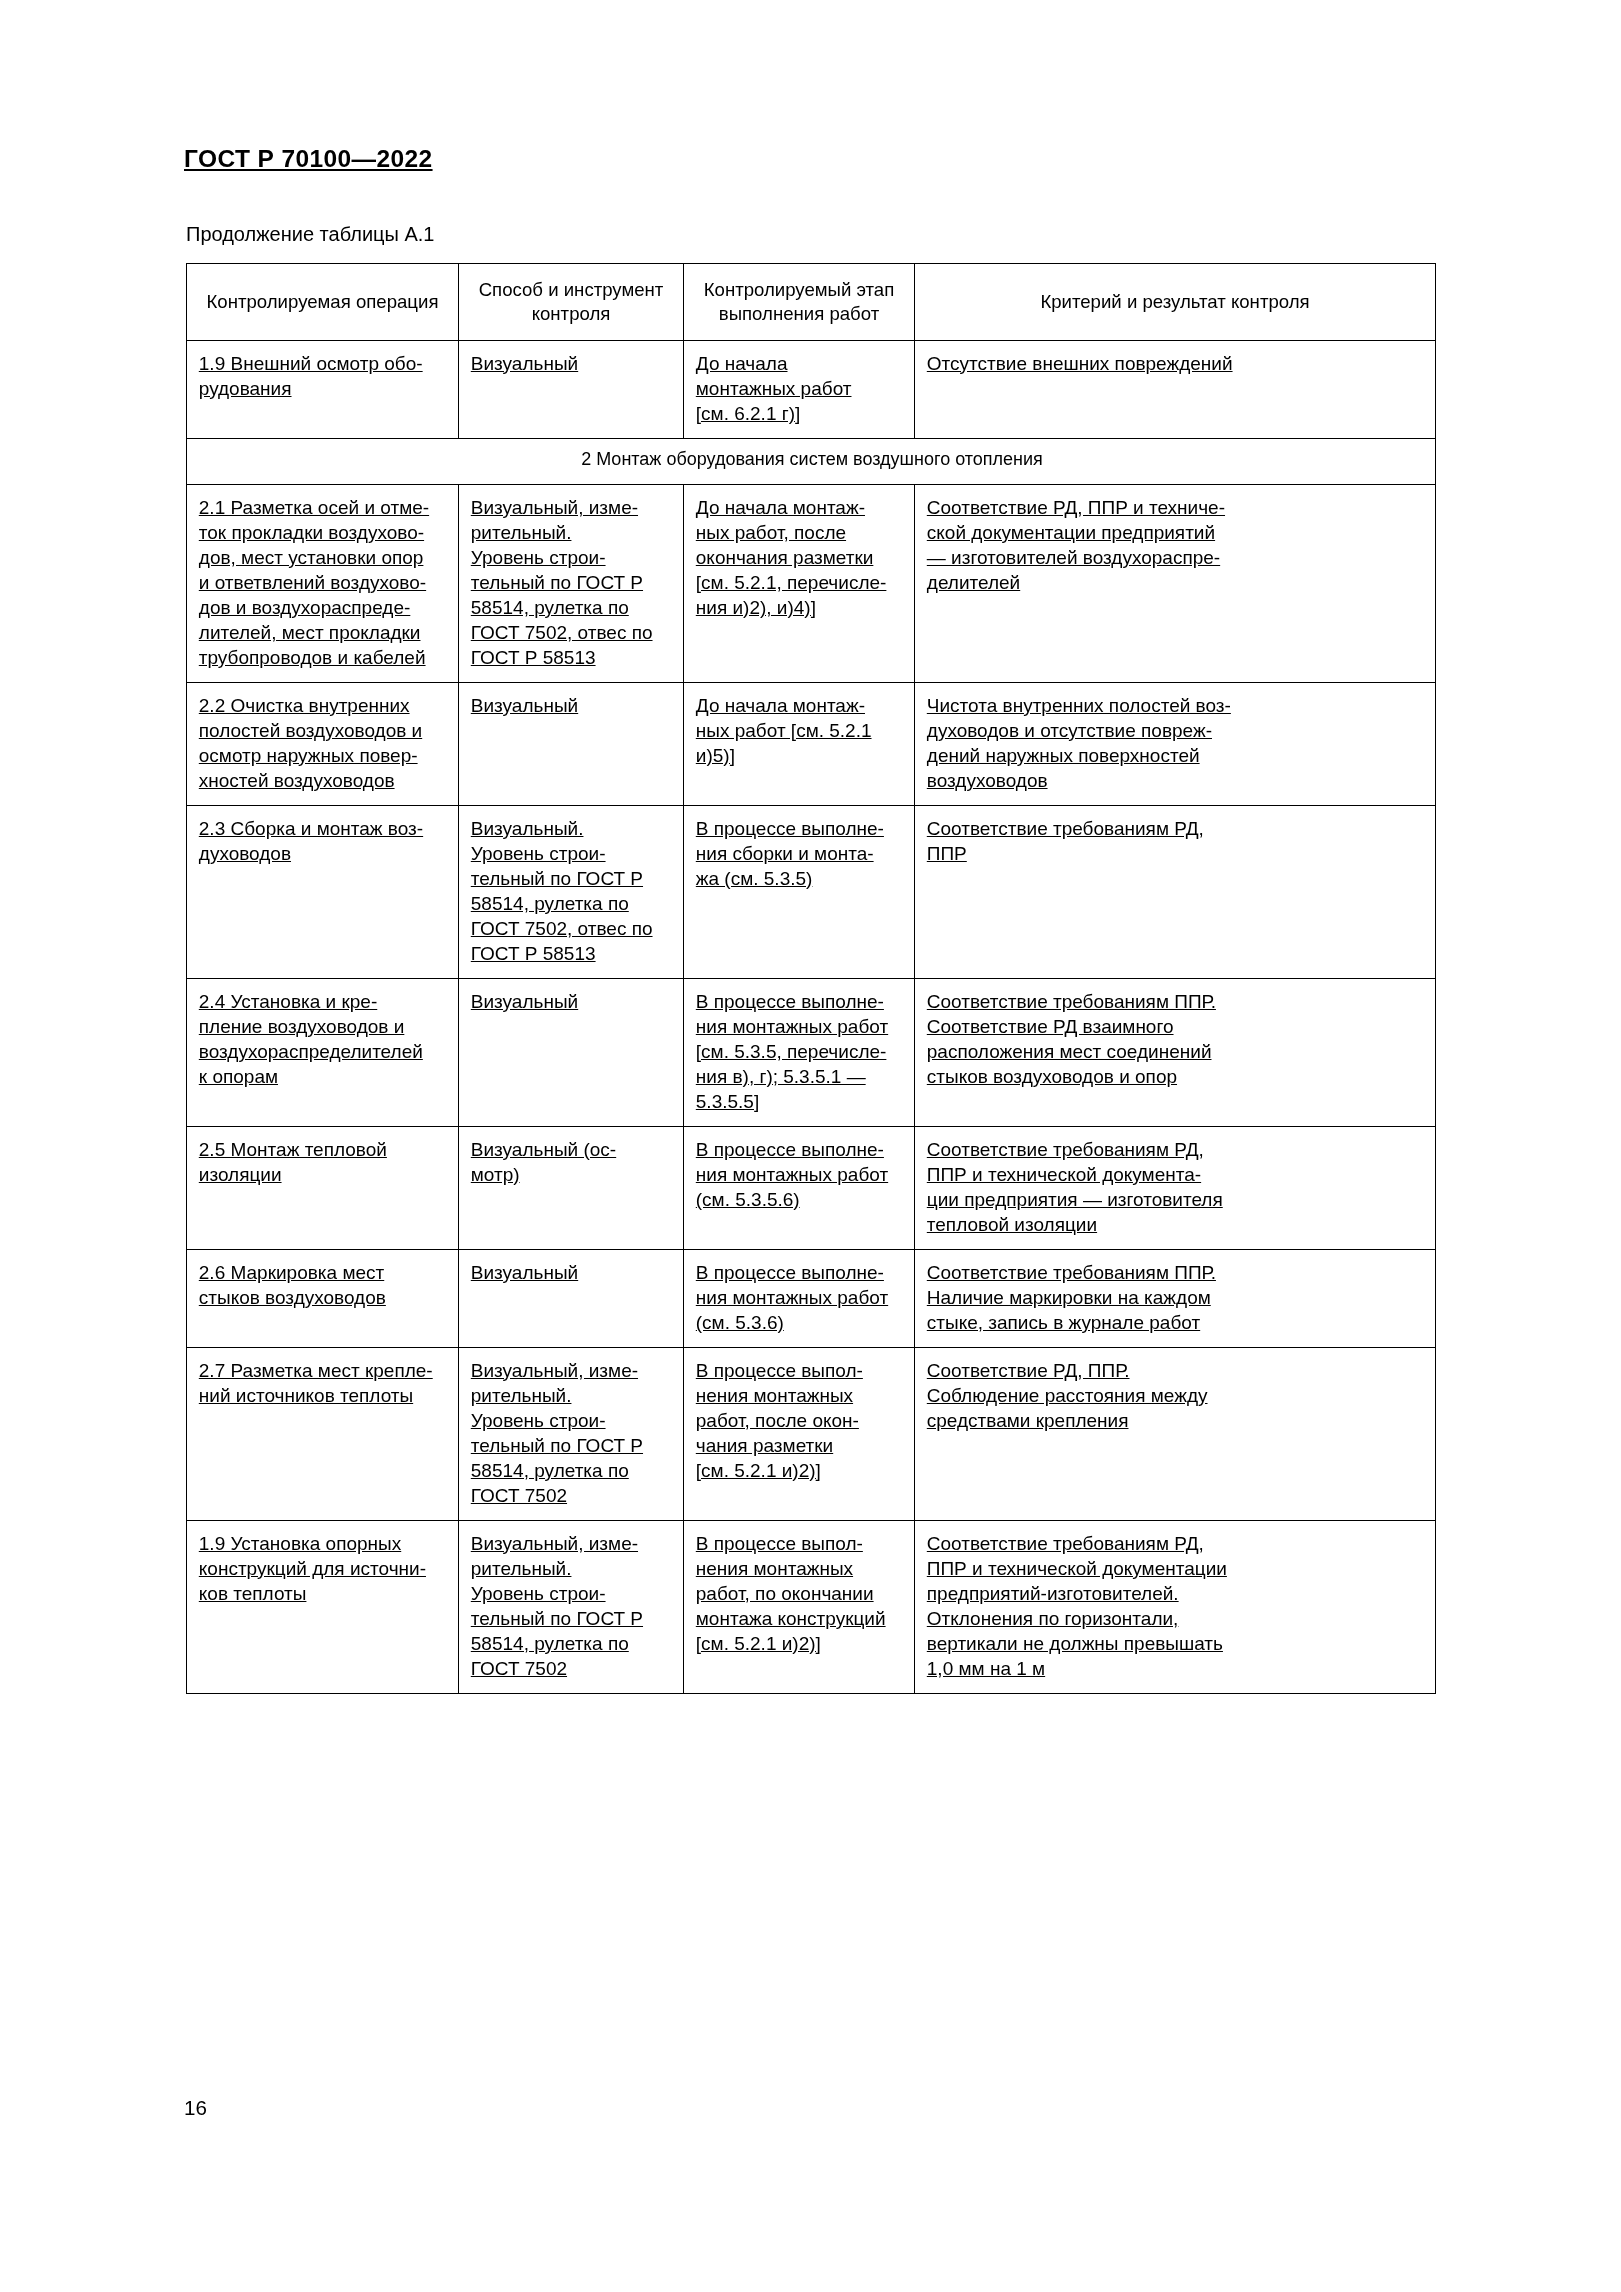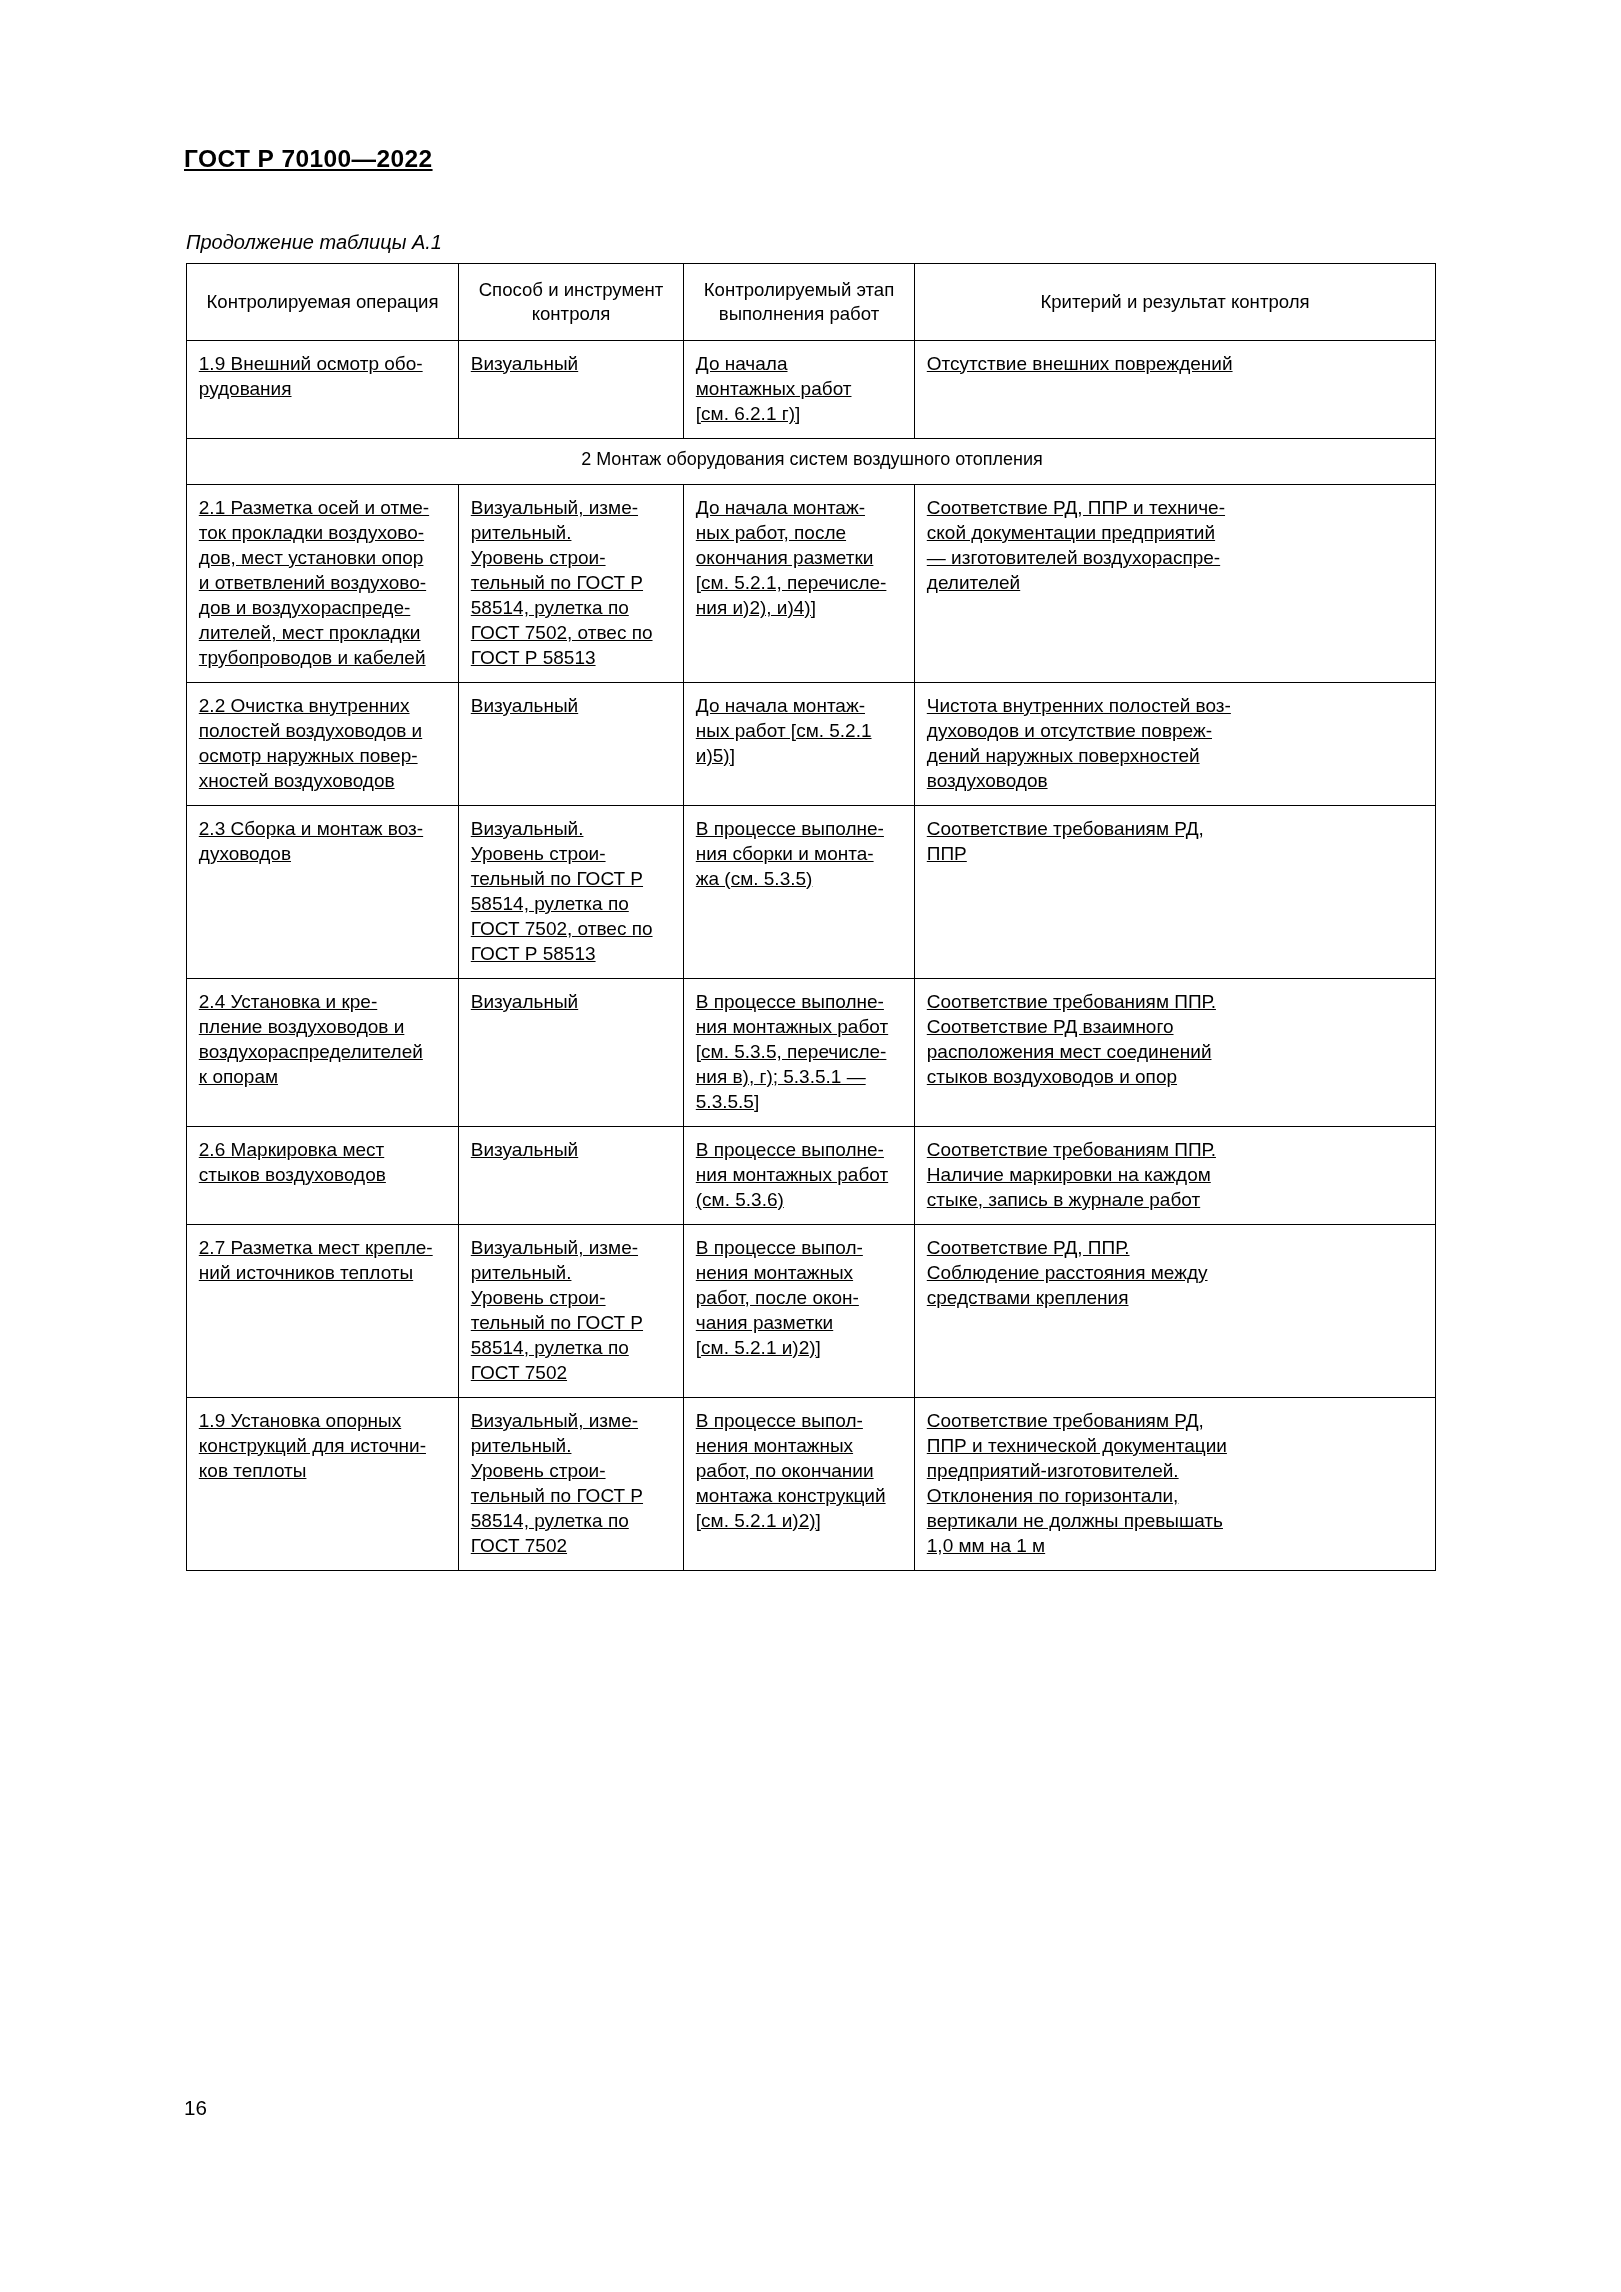--- a/index.html
+++ b/index.html
@@ -28,22 +28,20 @@
     font-size: 24.5px;
     font-weight: bold;
     letter-spacing: 0.4px;
     text-decoration: underline;
   }
   .table-caption {
     position: absolute;
     left: 186px;
     top: 223px;
     font-size: 20px;
-    font-style: italic;
-    margin-top: 8px;
   }
   table.a1 {
     position: absolute;
     left: 186px;
     top: 263px;
     width: 989px;
     border-collapse: collapse;
     table-layout: fixed;
     font-size: 19px;
   }
@@ -181,20 +179,33 @@
 ния монтажных работ
 [см. 5.3.5, перечисле-
 ния в), г); 5.3.5.1 —
 5.3.5.5]</td>
           <td class="nowrap-soft">Соответствие требованиям ППР.
 Соответствие РД взаимного
 расположения мест соединений
 стыков воздуховодов и опор</td>
         </tr>
         <tr>
+          <td class="nowrap-soft">2.5 Монтаж тепловой
+изоляции</td>
+          <td class="nowrap-soft">Визуальный (ос-
+мотр)</td>
+          <td class="nowrap-soft">В процессе выполне-
+ния монтажных работ
+(см. 5.3.5.6)</td>
+          <td class="nowrap-soft">Соответствие требованиям РД,
+ППР и технической документа-
+ции предприятия — изготовителя
+тепловой изоляции</td>
+        </tr>
+        <tr>
           <td class="nowrap-soft">2.6 Маркировка мест
 стыков воздуховодов</td>
           <td class="nowrap-soft">Визуальный</td>
           <td class="nowrap-soft">В процессе выполне-
 ния монтажных работ
 (см. 5.3.6)</td>
           <td class="nowrap-soft">Соответствие требованиям ППР.
 Наличие маркировки на каждом
 стыке, запись в журнале работ</td>
         </tr>

